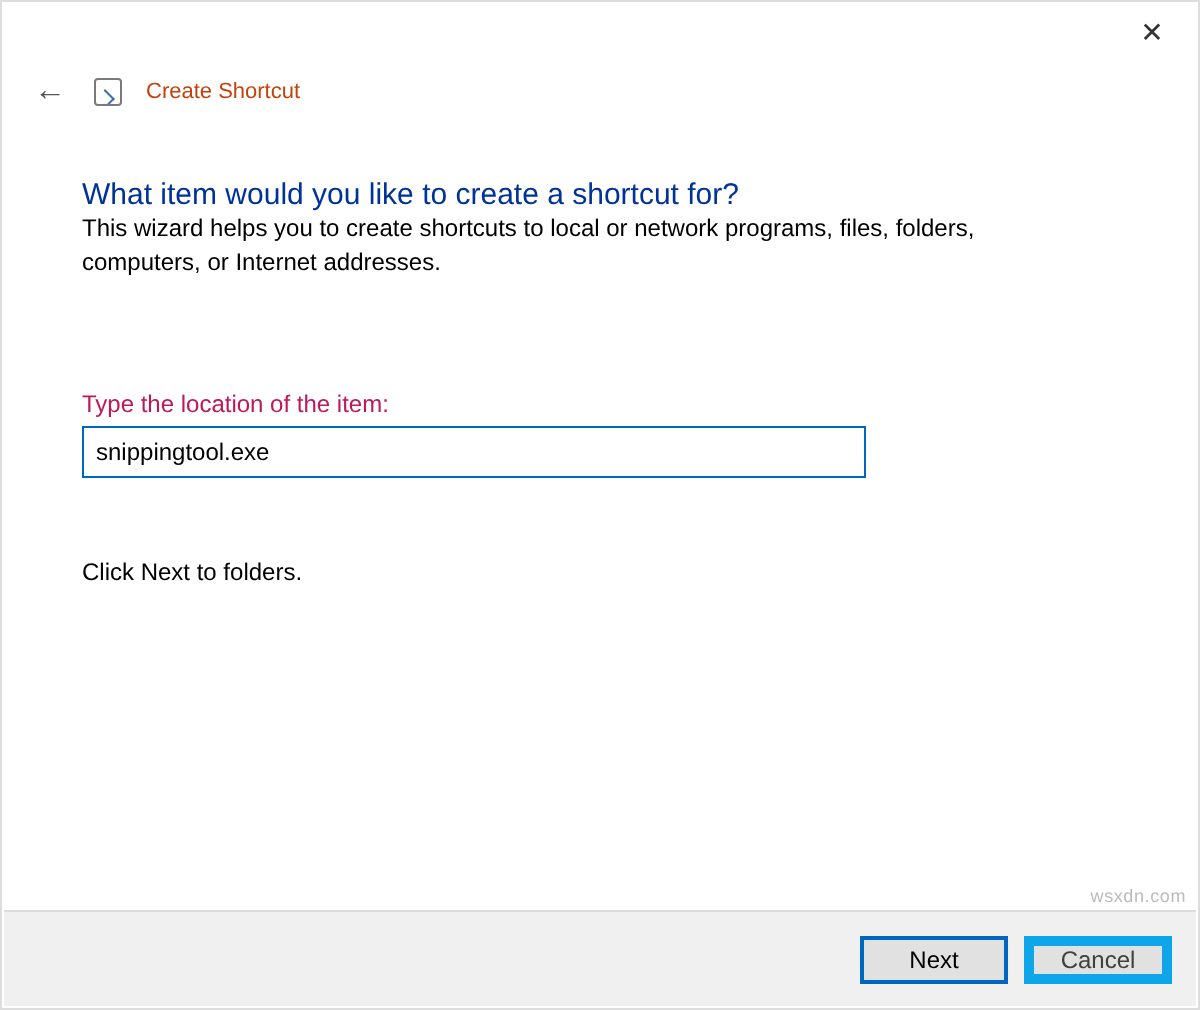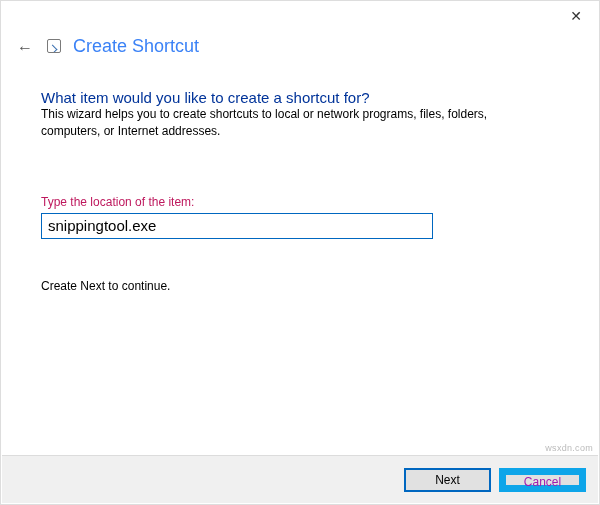--- a/index.html
+++ b/index.html
@@ -53,22 +53,22 @@
     .shortcut-glyph::after {
       content: "";
       position: absolute;
       left: 1px; top: 6px;
       width: 6px; height: 6px;
       border-top: 1.5px solid #3a6fb0;
       border-right: 1.5px solid #3a6fb0;
       transform: rotate(45deg);
     }
     .header-title {
-      font-size: 18px;
-      color: #3b82f6;
+      font-size: 11px;
+      color: #c2410c;
     }
     .content {
       padding: 28px 40px 0 40px;
     }
     .main-heading {
       color: #003399;
       font-size: 15px;
       font-weight: 400;
     }
     .explain {
@@ -88,21 +88,21 @@
       align-items: stretch;
       gap: 14px;
       margin-bottom: 40px;
     }
     .location-input {
       width: 392px;
       height: 26px;
       border: 1px solid #0067c0;
       padding: 2px 6px;
       font-family: inherit;
-      font-size: 15px;
+      font-size: 12px;
       outline: none;
     }
     .browse-btn {
       width: 86px;
       height: 26px;
       background: #e1e1e1;
       border: 1px solid #adadad;
       font-family: inherit;
       font-size: 12px;
       color: #000;
@@ -118,35 +118,35 @@
       height: 48px;
       background: #f0f0f0;
       border-top: 1px solid #dcdcdc;
       display: flex;
       justify-content: flex-end;
       align-items: center;
       padding: 0 12px;
       gap: 8px;
     }
     .footer button {
-      width: 87px;
+      width: 74px;
       height: 24px;
       font-family: inherit;
       font-size: 12px;
       cursor: default;
     }
     .btn-next {
       background: #e1e1e1;
       border: 2px solid #0067c0;
       color: #000;
     }
     .btn-cancel {
       background: #e1e1e1;
-      border: 7px solid #0ea5e9;
-      color: #a21caf;
+      border: 5px solid #0ea5e9;
+      color: #404040;
     }
     .watermark {
       position: absolute;
       right: 6px;
       bottom: 51px;
       font-size: 9px;
       color: #bbb;
       letter-spacing: 0.3px;
       margin-left: 26px;
     }
@@ -164,21 +164,21 @@
   <div class="header-title">Create Shortcut</div>
 </div>
 
 <div class="content">
   <h1 class="main-heading">What item would you like to create a shortcut for?</h1>
   <p class="explain">This wizard helps you to create shortcuts to local or network programs, files, folders, computers, or Internet addresses.</p>
   <div class="field-label">Type the location of the item:</div>
   <div class="field-row">
     <input type="text" class="location-input" value="snippingtool.exe" style="">
   </div>
-  <div class="continue-text">Create Next to continue.</div>
+  <div class="continue-text">Click Next to folders.</div>
 </div>
 
 <div class="watermark">wsxdn.com</div>
 
 <div class="footer">
   <button class="btn-next">Next</button>
   <button class="btn-cancel">Cancel</button>
 </div>
 
 </body></html>

